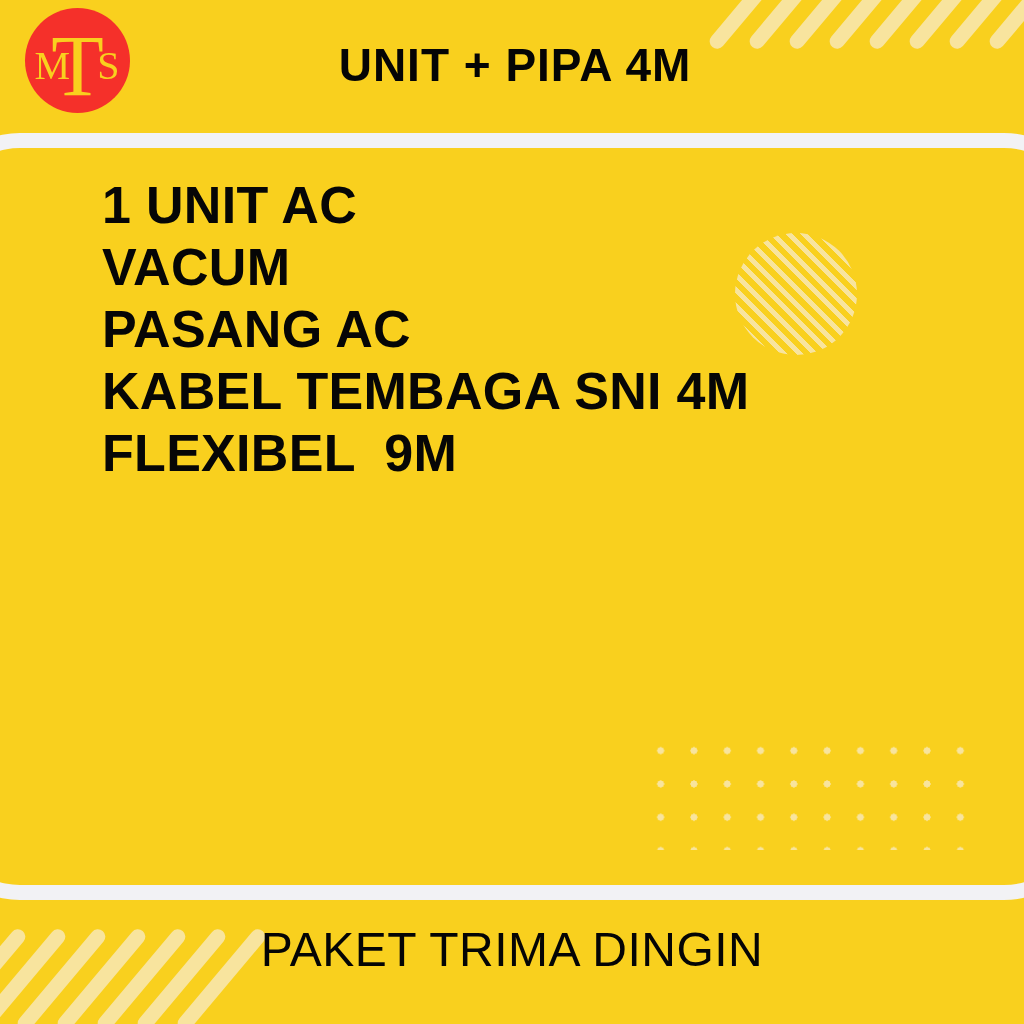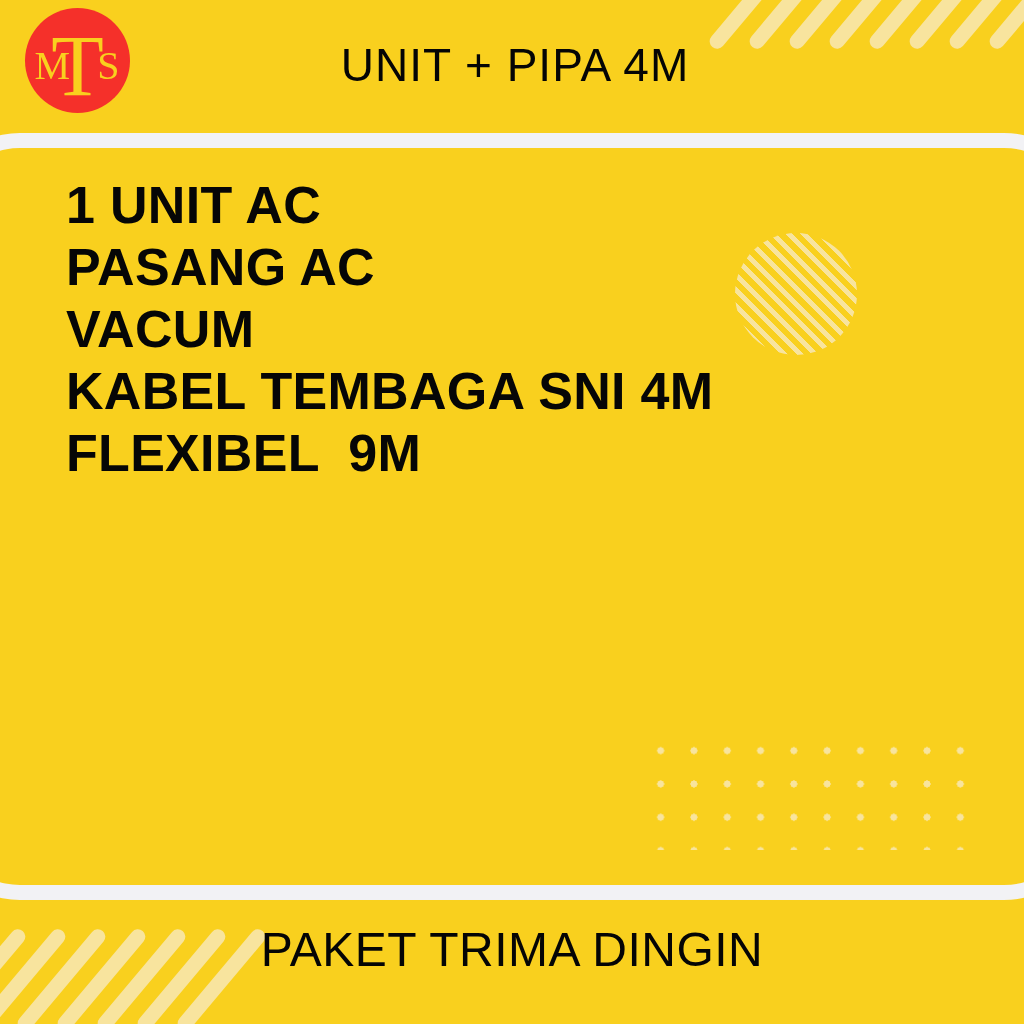--- a/index.html
+++ b/index.html
@@ -156,21 +156,21 @@
     text-align: center;
     font-size: 86px;
   }
   .header-title {
     position: absolute;
     left: 0;
     right: 14px;
     top: 38px;
     text-align: center;
     font-size: 46px;
-    font-weight: 400;
+    font-weight: 700;
     letter-spacing: 1px;
     color: #050505;
     padding-left: 20px;
   }
 
   
   .panel {
     position: absolute;
     left: 0;
     top: 155px;
@@ -186,20 +186,21 @@
     padding: 0;
     list-style: none;
   }
   .spec-item {
     font-size: 52px;
     font-weight: 700;
     color: #060606;
     line-height: 1.19;
     letter-spacing: 0.3px;
     white-space: pre;
+    margin-left: 36px;
   }
 
   
   .footer {
     position: absolute;
     left: 0;
     bottom: 0;
     width: 1024px;
     height: 130px;
     z-index: 5;
@@ -256,22 +257,22 @@
         <span class="mono-s">S</span>
         <span class="mono-t">T</span>
       </div>
     </div>
     <div class="header-title">UNIT + PIPA 4M</div>
   </div>
 
   <div class="panel">
     <ul class="spec-list">
       <li class="spec-item">1 UNIT AC</li>
+      <li class="spec-item">VACUM</li>
       <li class="spec-item">PASANG AC</li>
-      <li class="spec-item">VACUM</li>
       <li class="spec-item">KABEL TEMBAGA SNI 4M</li>
       <li class="spec-item">FLEXIBEL  9M</li>
     </ul>
   </div>
 
   <div class="footer">
     <div class="footer-title">PAKET TRIMA DINGIN</div>
   </div>
 
 </div>

